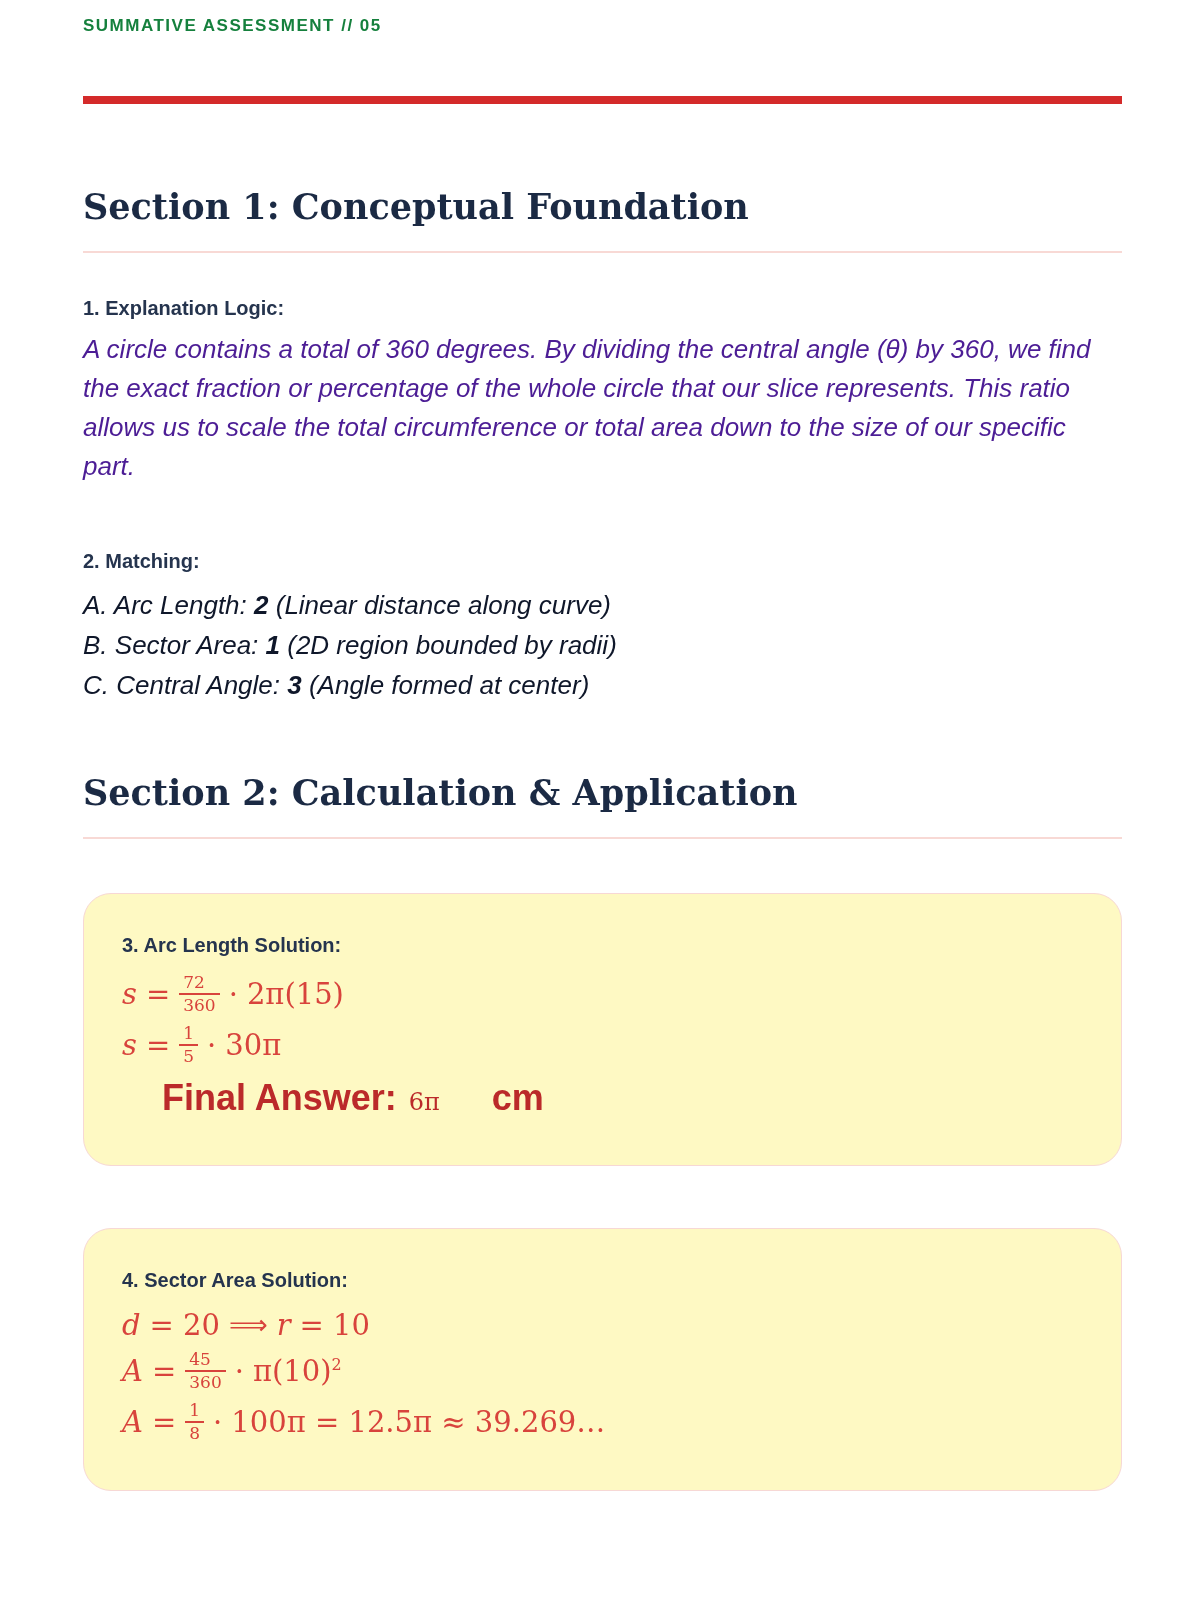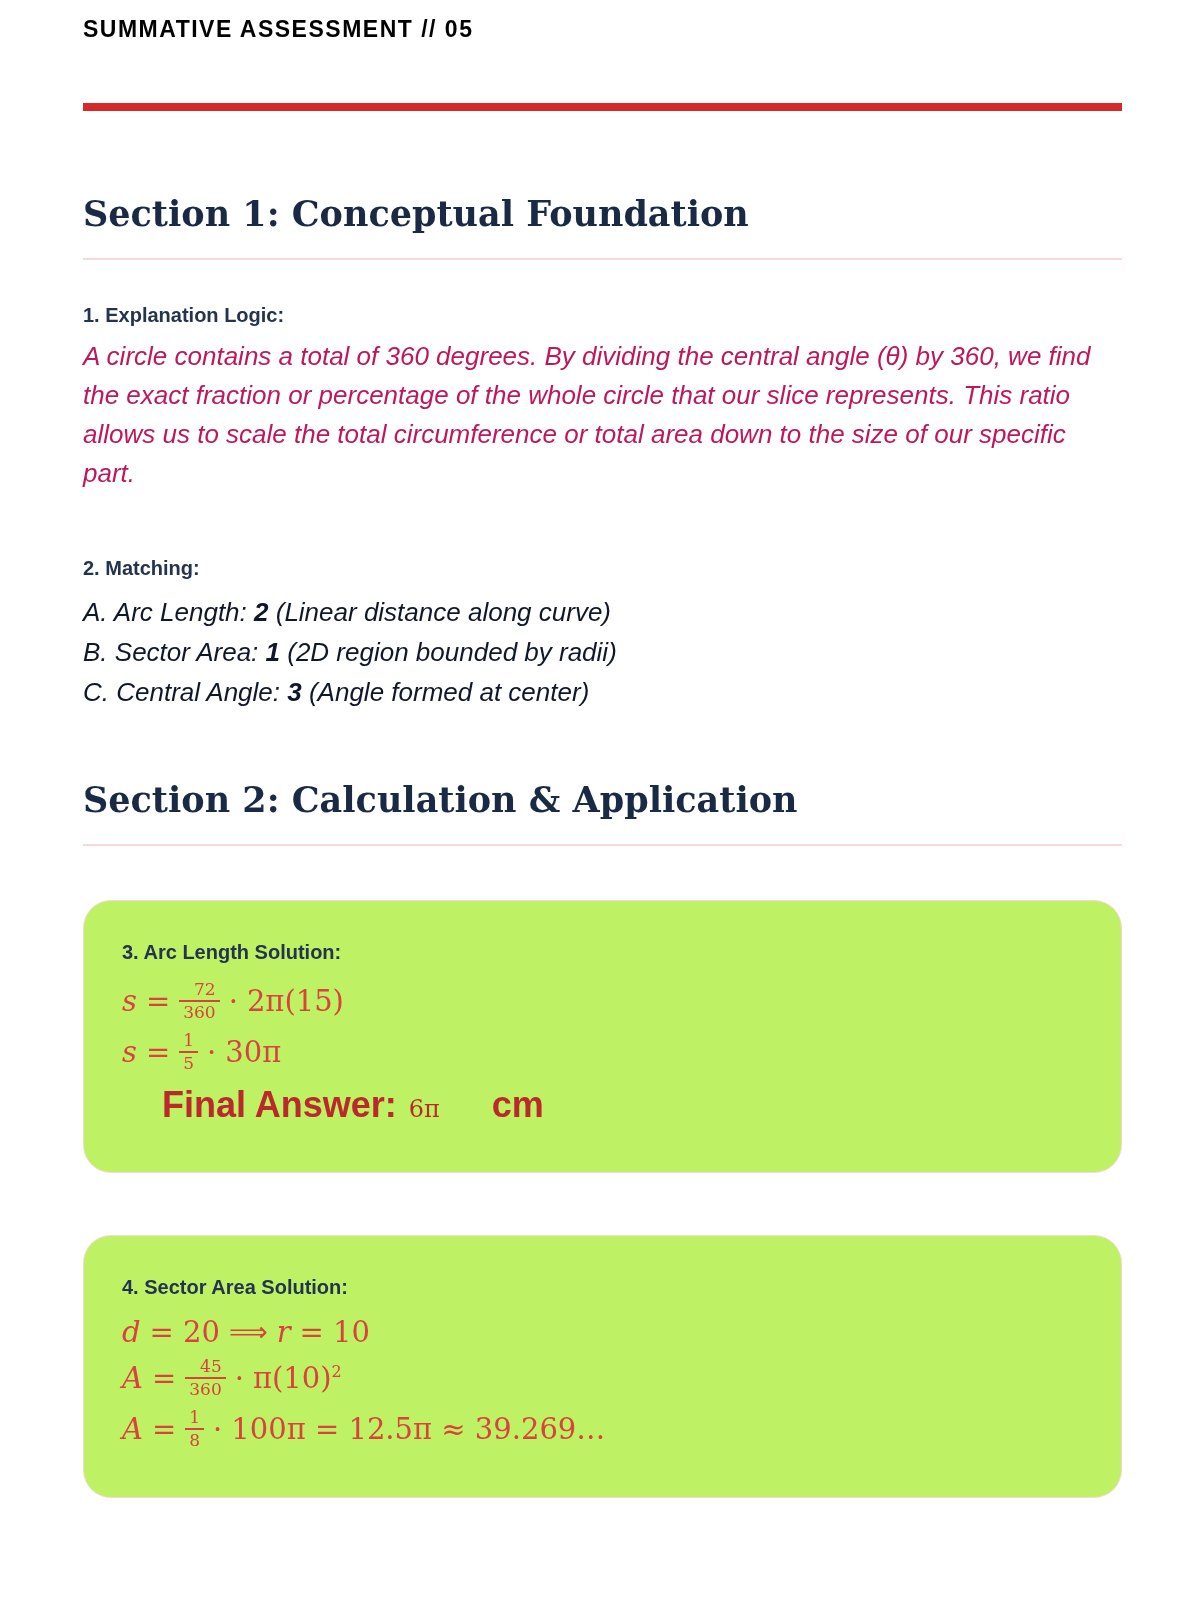--- a/index.html
+++ b/index.html
@@ -17,24 +17,24 @@
     font-family: "DejaVu Serif", serif;
     font-weight: 700;
     font-size: 47px;
     line-height: 1.0;
     letter-spacing: 1px;
     color: #1b2a44;
     margin: 85px 0 0 0;
   }
   .doc-subtitle {
     margin-top: 16px;
-    font-size: 23px;
+    font-size: 17px;
     font-weight: 700;
     letter-spacing: 1.5px;
-    color: #000000;
+    color: #15803d;
   }
   .rule-thick {
     height: 8px;
     background: #d42a2a;
     margin-top: 60px;
   }
 
   
   .section-heading {
     font-family: "DejaVu Serif", serif;
@@ -56,35 +56,35 @@
     color: #25344e;
   }
   .q-label.matching { margin-top: 64px; }
 
   
   .answer-para {
     margin: 10px 0 0 0;
     font-style: italic;
     font-size: 26px;
     line-height: 39px;
-    color: #be185d;
+    color: #4c1d95;
   }
   .match-list { margin-top: 12px; }
   .match-line {
     font-style: italic;
     font-size: 26px;
     line-height: 40px;
     color: #0f172a;
   }
   .match-line b { font-weight: 700; }
 
   
   .solution-box {
     margin-top: 54px;
-    background: #bef264;
+    background: #fef9c3;
     border: 1.5px solid #f7d8d5;
     border-radius: 28px;
     padding: 40px 40px 46px 38px;
   }
   .solution-box.second { margin-top: 62px; }
   .solution-box .q-label { margin-top: 0; }
 
   
   .math-line {
     display: flex;
@@ -94,21 +94,21 @@
     font-family: "DejaVu Serif", serif;
     font-size: 29px;
     color: #d8433c;
   }
   .math-line + .math-line { margin-top: 8px; }
   .mvar { font-style: italic; }
   .marrow { font-family: "DejaVu Sans", sans-serif; font-size: 27px; }
   .frac {
     display: inline-flex;
     flex-direction: column;
-    align-items: flex-end;
+    align-items: flex-start;
     font-size: 17px;
     line-height: 1.15;
   }
   .fnum { padding: 0 4px 1px 4px; }
   .fden { border-top: 2px solid currentColor; padding: 1px 4px 0 4px; }
   .mrest sup { font-size: 16px; }
 
   
   .final-line {
     display: flex;

